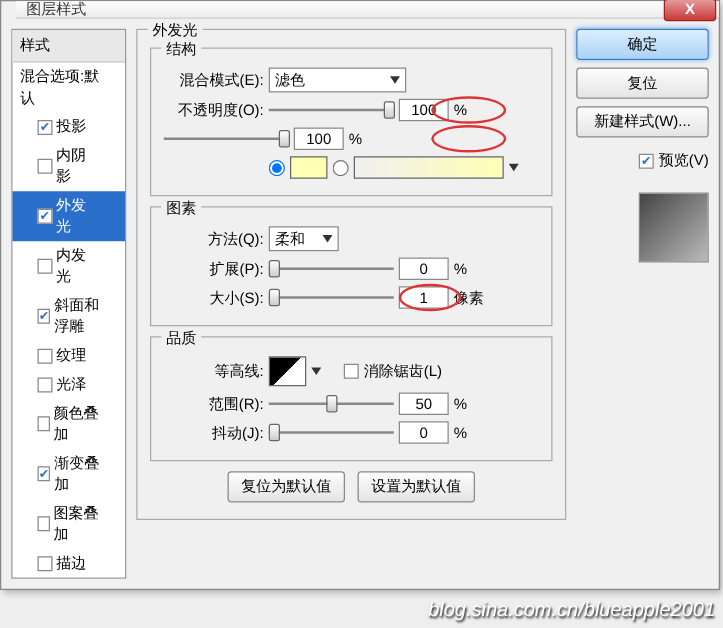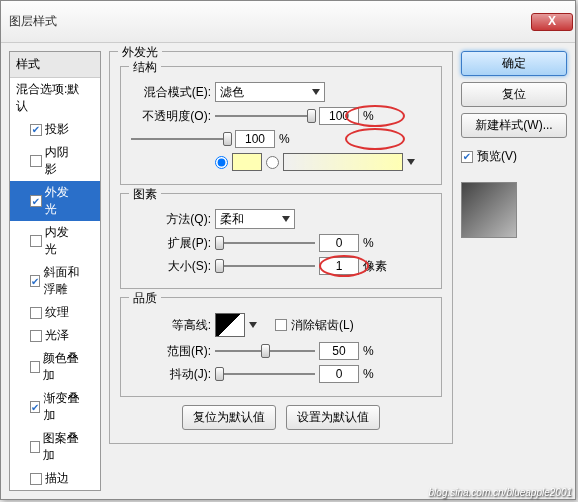--- a/index.html
+++ b/index.html
@@ -1,18 +1,18 @@
 <!DOCTYPE html>
 <html><head>
 <meta charset="utf-8">
 <style>
 * { margin: 0; padding: 0; box-sizing: border-box; font-family: "Microsoft YaHei", SimSun, sans-serif; font-size: 12px; }
 body { background: #eee; width: 578px; height: 502px; position: relative; }
 .dialog { width: 576px; border: 1px solid #888; background: #f0f0f0; box-shadow: 2px 2px 6px rgba(0,0,0,.3); }
-.titlebar { display: flex; align-items: center; height: 42px; background: linear-gradient(#fdfdfd,#ececec); border-bottom: 1px solid #ccc; padding: 0 2px 0 8px; }
+.titlebar { display: flex; align-items: center; height: 14px; background: linear-gradient(#fdfdfd,#ececec); border-bottom: 1px solid #ccc; padding: 0 2px 0 8px; margin-left: 12px; }
 .titlebar .title { flex: 1; color: #333; }
 .close-btn { width: 42px; height: 18px; background: linear-gradient(#e59a9a,#c83a3a); border: 1px solid #a02020; border-radius: 3px; color: #fff; text-align: center; line-height: 14px; cursor: pointer; font-weight: bold; }
 .content { display: flex; padding: 8px; gap: 8px; }
 .styles-panel { width: 92px; border: 1px solid #999; background: #fff; }
 .styles-header { background: #e8e8e8; padding: 4px 6px; border-bottom: 1px solid #ccc; }
 .styles-list { }
 .styles-item { display: flex; align-items: center; padding: 3px 20px; gap: 3px; cursor: pointer; }
 .styles-item.noindent { padding-left: 6px; }
 .styles-item.selected { background: #2a6fc9; color: #fff; }
 .styles-item.indent { padding-left: 20px; }
@@ -24,27 +24,27 @@
 .row .lbl { width: 80px; text-align: right; }
 .select { border: 1px solid #888; background: #fff; height: 20px; padding: 0 4px; display: flex; align-items: center; justify-content: space-between; }
 .slider { position: relative; height: 14px; display: flex; align-items: center; }
 .slider .track { height: 2px; background: #888; width: 100%; }
 .slider .thumb { position: absolute; width: 9px; height: 14px; background: linear-gradient(#fff,#ccc); border: 1px solid #666; border-radius: 2px; top: 0; }
 .numbox { width: 40px; height: 18px; border: 1px solid #888; background: #fff; text-align: center; line-height: 16px; }
 .circled { position: absolute; border: 2px solid #d33; border-radius: 50%; pointer-events: none; }
 .colorbox { width: 30px; height: 18px; border: 1px solid #666; }
 .gradbox { width: 120px; height: 18px; border: 1px solid #666; background: linear-gradient(to right, rgba(255,255,180,0), #ffffb4); }
 .btn { border: 1px solid #888; background: linear-gradient(#fdfdfd,#e4e4e4); padding: 3px 10px; border-radius: 3px; cursor: pointer; text-align: center; }
-.right-panel { width: 106px; display: flex; flex-direction: column; gap: 6px; align-items: flex-start; }
+.right-panel { width: 106px; display: flex; flex-direction: column; gap: 6px; align-items: flex-end; }
 .right-panel .btn { width: 100%; }
 .btn.primary { border: 1px solid #3a7cc8; background: linear-gradient(#dceeff,#a9d3f7); color: #000; box-shadow: 0 0 4px #6cb2f0; }
 .preview-swatch { width: 56px; height: 56px; border: 1px solid #888; background: linear-gradient(135deg,#444,#bbb); margin-top: 6px; }
 .contour-box { width: 30px; height: 24px; border: 1px solid #666; background: linear-gradient(135deg, #000 0%, #000 49%, #fff 50%, #fff 100%); }
 .tri { width:0; height:0; border-left:4px solid transparent; border-right:4px solid transparent; border-top:6px solid #333; }
-.watermark { position: absolute; bottom: 4px; right: 6px; color: #fff; font-style: italic; font-size: 10px; text-shadow: 1px 1px 2px #000; font-family: Arial; }
+.watermark { position: absolute; bottom: 4px; right: 6px; color: #fff; font-style: italic; font-size: 16px; text-shadow: 1px 1px 2px #000; font-family: Arial; }
 </style>
 </head>
 <body>
 
 <div class="dialog">
   <div class="titlebar">
     <span class="title">图层样式</span>
     <div class="close-btn">X</div>
   </div>
   <div class="content">
@@ -141,21 +141,21 @@
             <input type="radio" style="">
             <div class="gradbox"></div>
             <span class="tri"></span>
           </div>
         </div>
 
         <div class="fieldset">
           <span class="legend">图素</span>
           <div class="row">
             <span class="lbl">方法(Q):</span>
-            <div class="select" style="width:80px">
+            <div class="select" style="width:56px">
               <span>柔和</span>
                 <span class="tri"></span>
             </div>
           </div>
           <div class="row">
             <span class="lbl">扩展(P):</span>
             <div class="slider" style="width:100px">
                 <div class="track"></div>
                 <div class="thumb" style="left:0"></div>
               </div>

